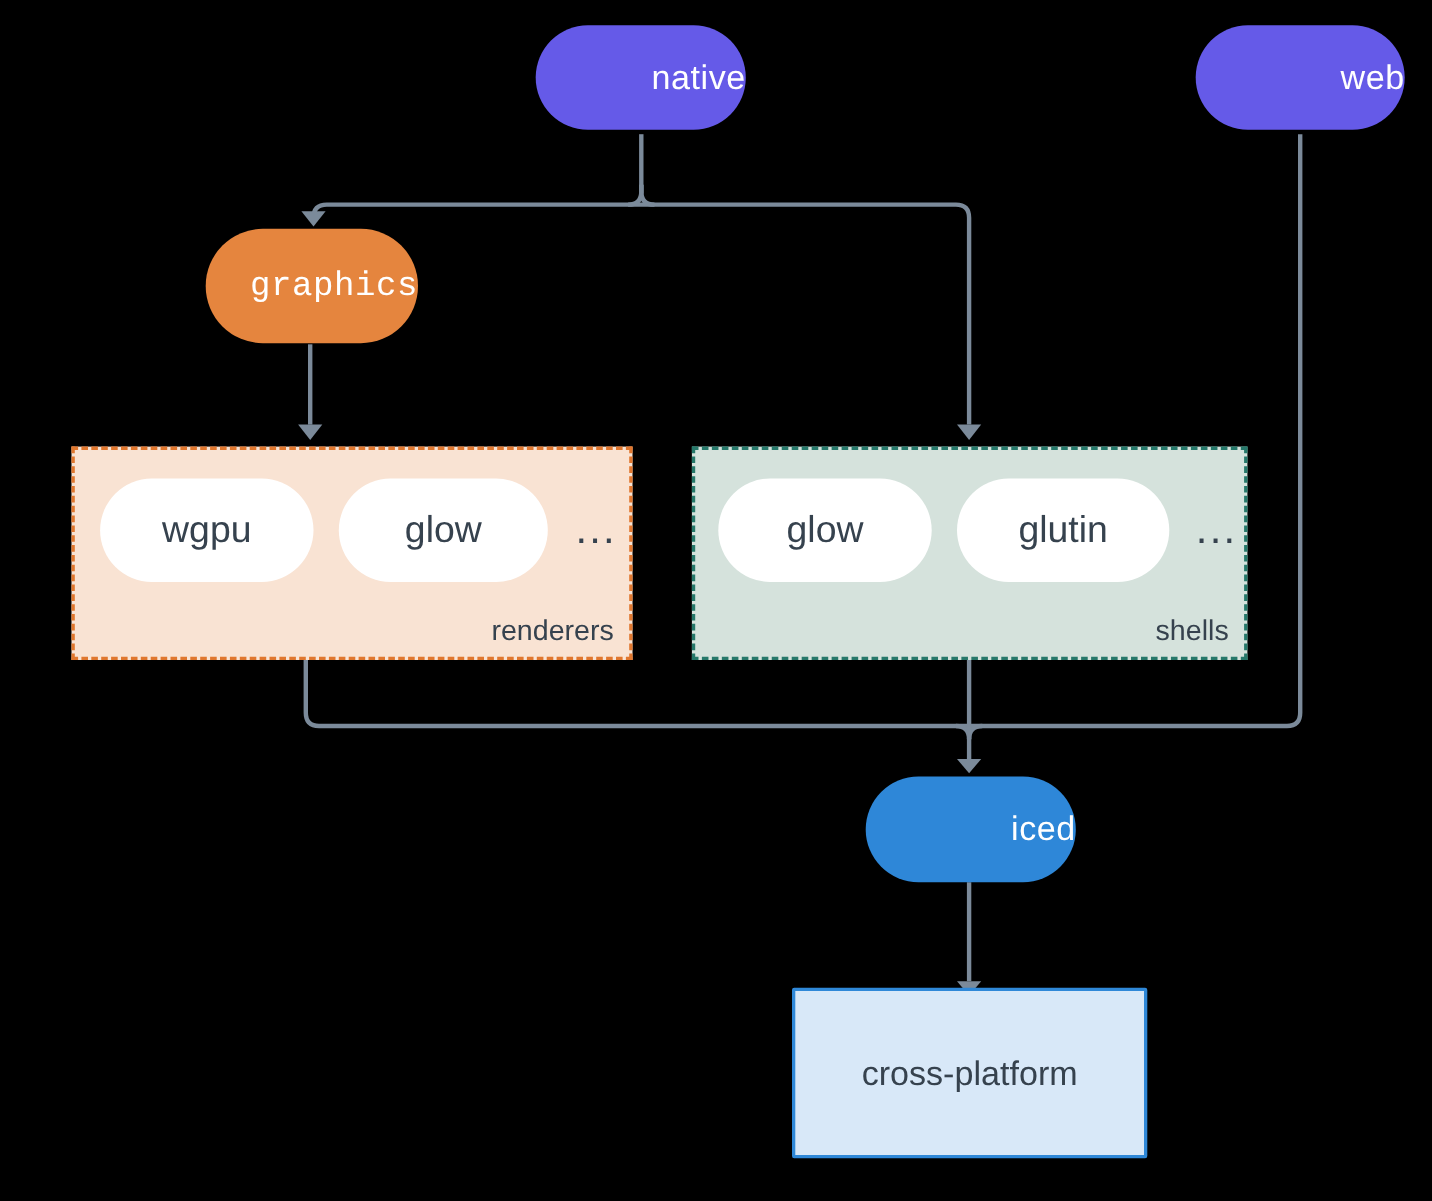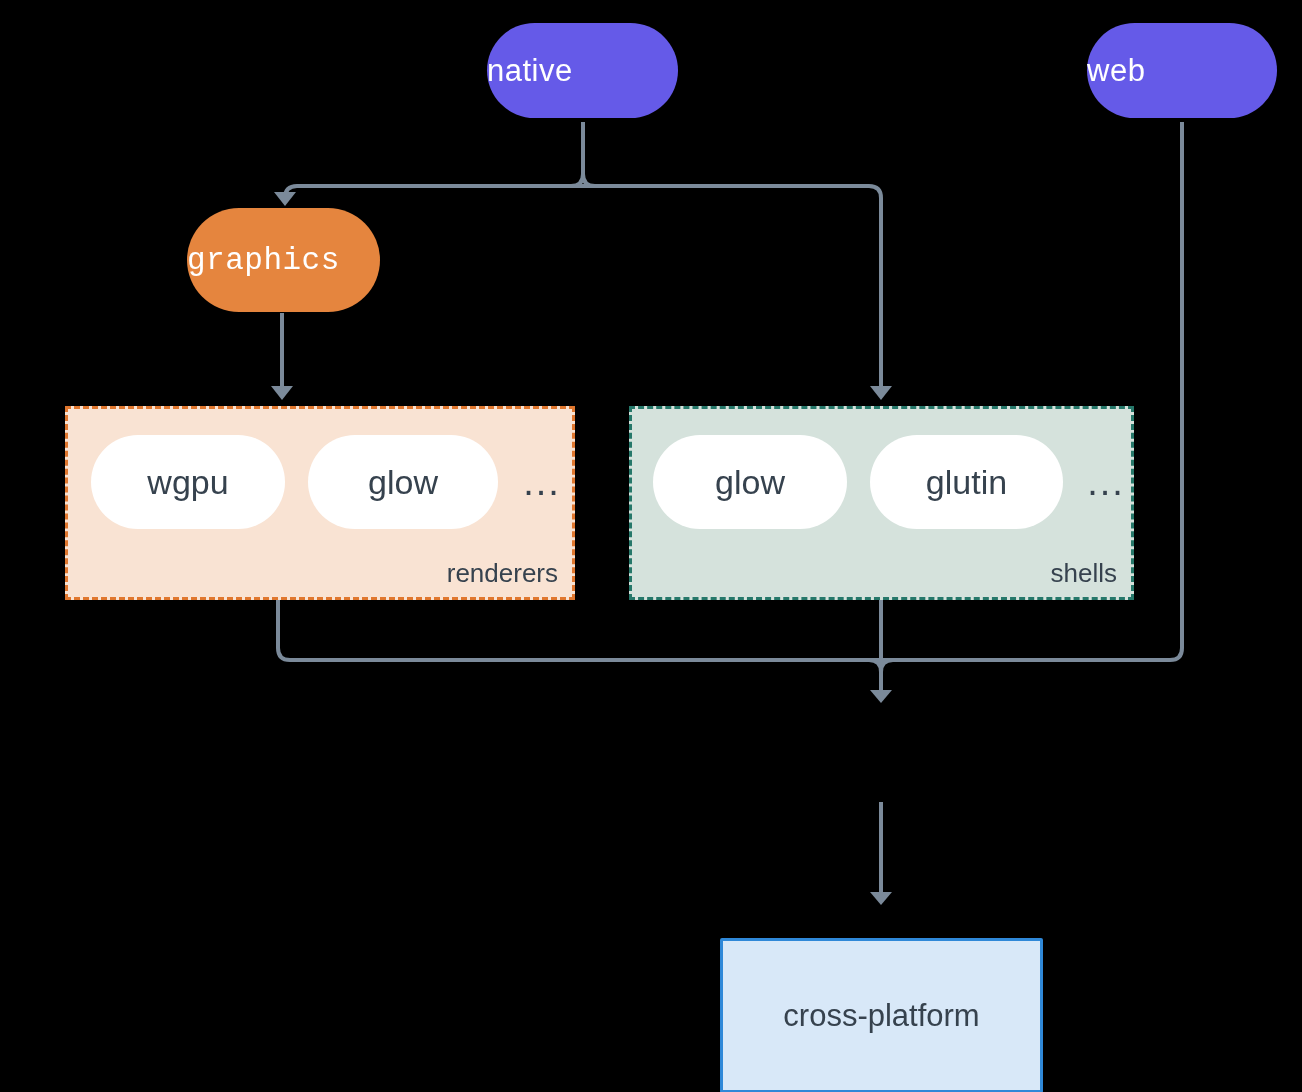--- a/index.html
+++ b/index.html
@@ -30,21 +30,21 @@
     stroke-width: 4;
   }
   .arrowhead {
     fill: var(--line, #7b8a9a);
     stroke: none;
   }
   .node {
     position: absolute;
     display: flex;
     align-items: center;
-    justify-content: flex-start;
+    justify-content: flex-end;
     border-radius: 999px;
     color: var(--white_text, #ffffff);
     font-size: 31px;
     letter-spacing: 0.5px;
   }
   .node-native  { left: 487px;  top: 23px;  width: 191px; height: 95px; background: var(--purple, #655ae8); }
   .node-web     { left: 1087px; top: 23px;  width: 190px; height: 95px; background: var(--purple, #655ae8); }
   .node-graphics{ left: 187px;  top: 208px; width: 193px; height: 104px; background: var(--orange, #e5853e); font-family: Liberation Mono, monospace; }
   .node-iced    { left: 787px;  top: 706px; width: 191px; height: 96px; background: var(--blue, #2e87d8); }
   .group {
@@ -96,21 +96,21 @@
   }
   .group-label {
     position: absolute;
     right: 14px;
     bottom: 8px;
     color: var(--dark_text, #36424e);
     font-size: 26px;
   }
   .app-box {
     position: absolute;
-    left: 720px; top: 938px;
+    left: 720px; top: 898px;
     width: 323px; height: 155px;
     box-sizing: border-box;
     background: var(--app_fill, #d8e8f8);
     border: 3px solid var(--app_border, #2f88d8);
     border-radius: 2px;
     display: flex;
     flex-direction: column;
     align-items: center;
     justify-content: center;
     color: var(--dark_text, #36424e);
@@ -174,18 +174,21 @@
     <div class="inner-pill pill-1">
       <span>glow</span>
     </div>
     <div class="inner-pill pill-2">
       <span>glutin</span>
     </div>
     <div class="ellipsis">...</div>
     <div class="group-label">shells</div>
   </div>
 
+  <div class="node node-iced">
+    <span>iced</span>
+  </div>
 
   <div class="app-box">
     <span>cross-platform</span>
   </div>
 
 </div>
 
 </body></html>

